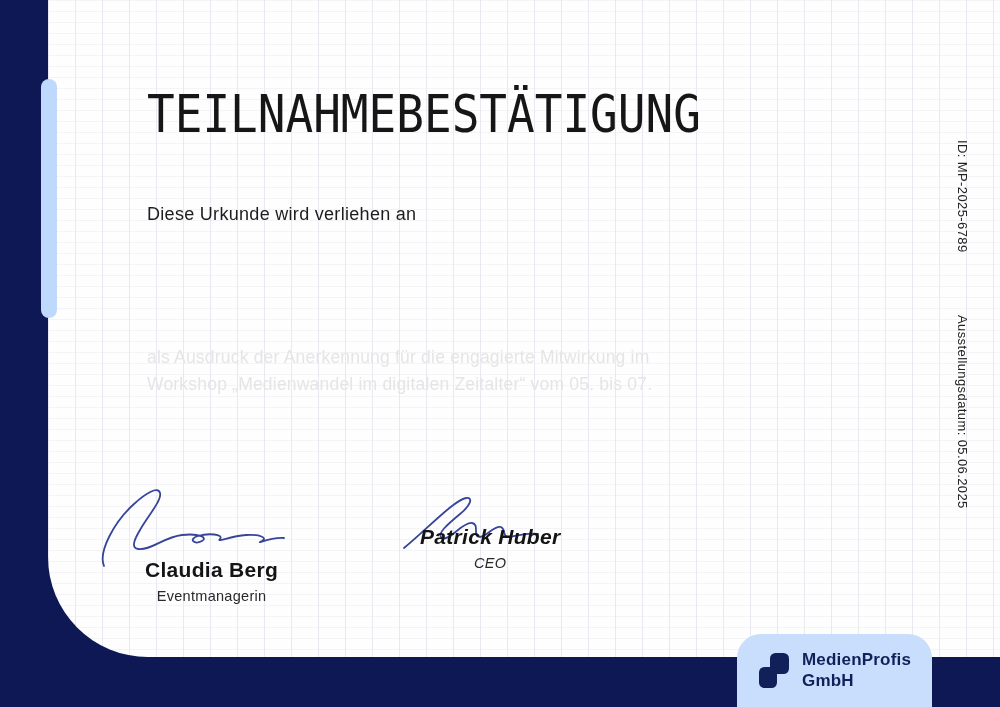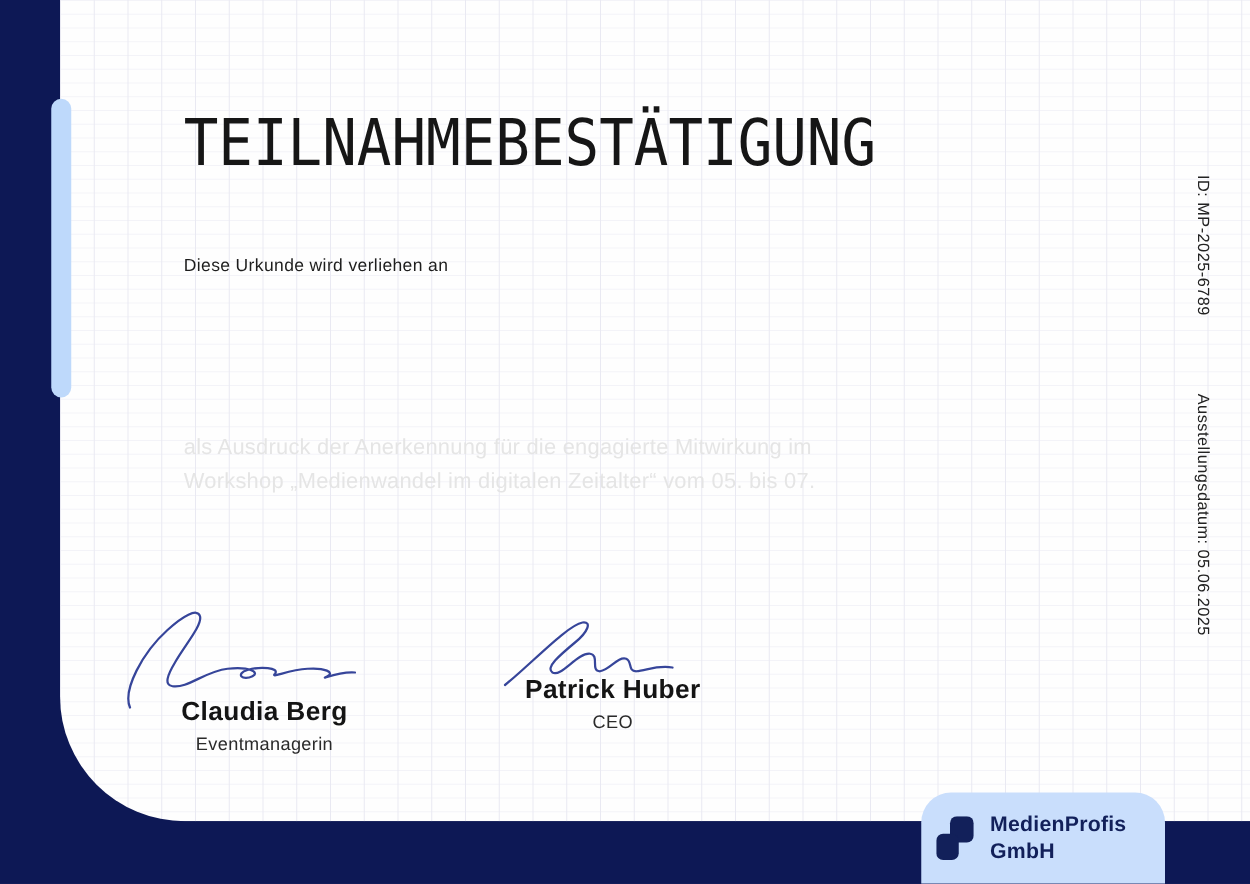--- a/index.html
+++ b/index.html
@@ -50,21 +50,21 @@
     letter-spacing: 0px;
     color: #161616;
     transform: scaleY(1.12);
     transform-origin: 0 0;
     white-space: nowrap;
   }
   .intro {
     position: absolute;
     left: 147px;
     top: 204px;
-    font-size: 14px;
+    font-size: 18px;
     letter-spacing: 0.3px;
     color: #1d1d1d;
   }
   .recipient {
     position: absolute;
     left: 143px;
     top: 250px;
     font-family: "DejaVu Sans Mono", monospace;
     font-size: 62px;
     font-weight: 500;
@@ -108,21 +108,21 @@
   .issuer-badge {
     position: absolute;
     left: 737px;
     top: 634px;
     width: 195px;
     height: 73px;
     background: #c9defc;
     border-radius: 24px 24px 0 0;
     display: flex;
     align-items: center;
-    padding-left: 12px;
+    padding-left: 22px;
     box-sizing: border-box;
   }
   .issuer-text {
     margin-left: 13px;
     font-size: 17px;
     font-weight: bold;
     line-height: 1.2;
     letter-spacing: 0.2px;
     color: #12205a;
   }
@@ -153,21 +153,21 @@
   </svg>
   <div class="sig-block" style="left:145px; top:543px;margin-top:15px;">
     <div class="sig-name">Claudia Berg</div>
     <div class="sig-role">Eventmanagerin</div>
   </div>
 
   <svg class="sig-svg" style="left:402px; top:492px;" width="140" height="62" viewBox="0 0 140 62">
     <path d="M2,56 C22,40 52,8 64,6 C72,5 68,14 58,22 C46,32 34,42 40,46 C47,50 60,30 70,31
              C78,32 70,45 78,45 C86,44 92,33 99,35 C104,37 100,45 107,45 C116,44 124,40 136,42" fill="none" stroke="#36459a" stroke-width="1.8" stroke-linecap="round"></path>
   </svg>
-  <div class="sig-block" style="left:420px; top:540px;">
+  <div class="sig-block" style="left:420px; top:525px;font-style:italic;">
     <div class="sig-name">Patrick Huber</div>
     <div class="sig-role">CEO</div>
   </div>
 
   <div class="vert-text" style="left:955px; top:140px;">ID: MP-2025-6789</div>
   <div class="vert-text" style="left:955px; top:315px;">Ausstellungsdatum: 05.06.2025</div>
 
   <div class="issuer-badge">
     <svg width="30" height="35" viewBox="0 0 30 35">
       <rect x="11" y="0" width="19" height="21" rx="5.5" fill="#12205a"></rect>

